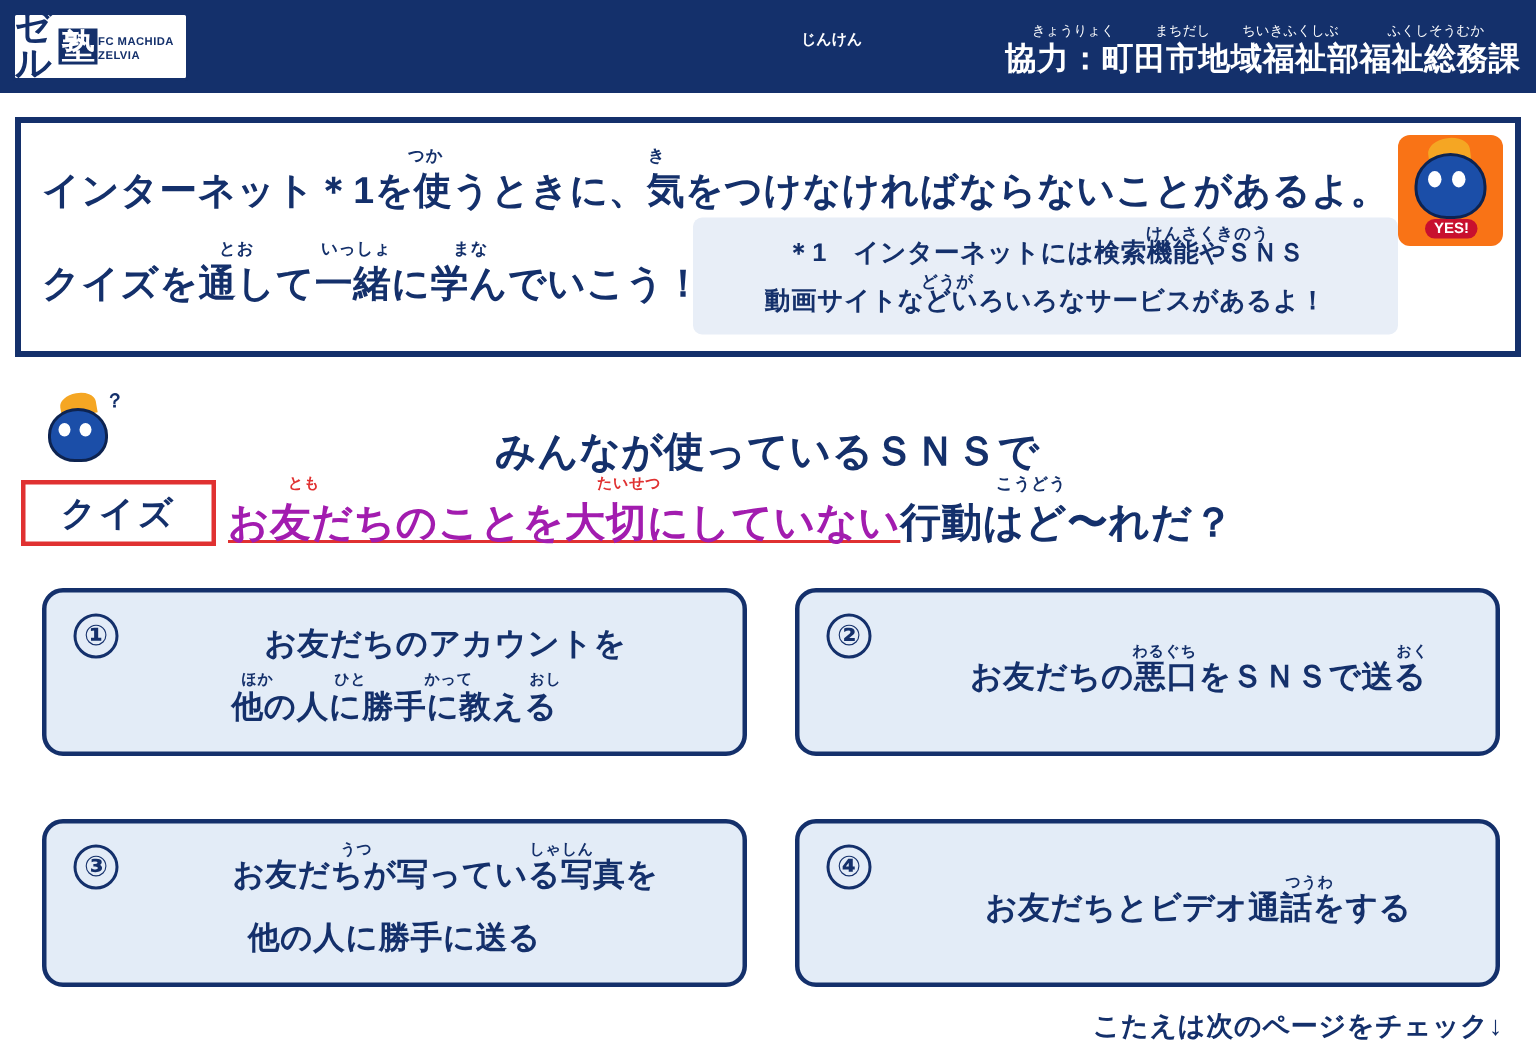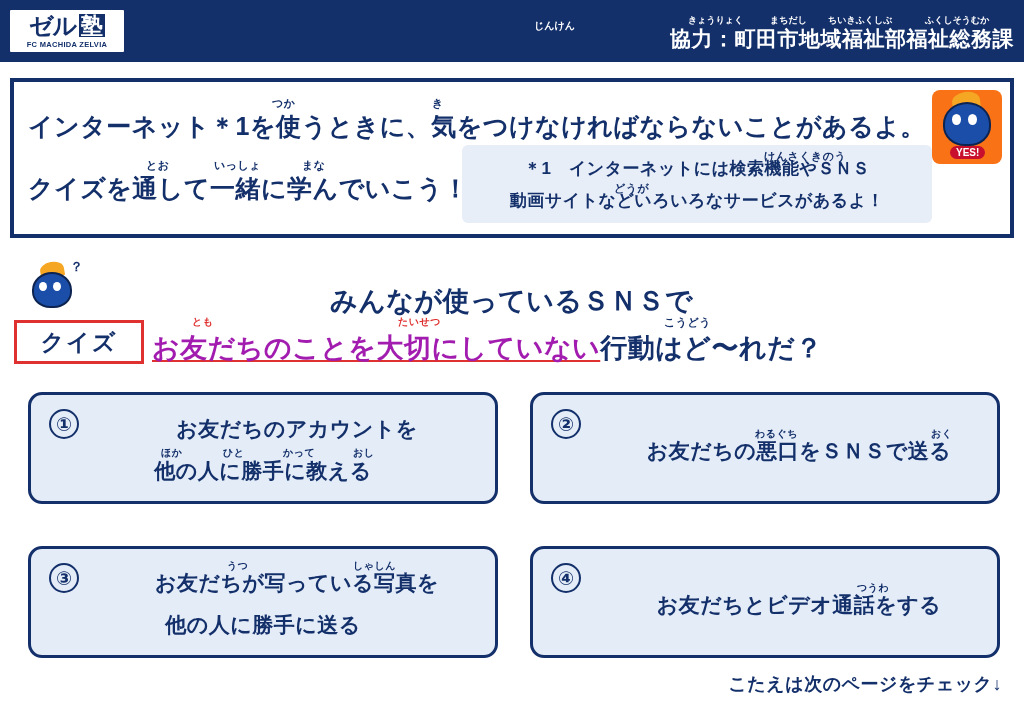--- a/index.html
+++ b/index.html
@@ -27,21 +27,21 @@
     align-items: center;
   }
   .logo-box {
     width: 118px;
     height: 46px;
     margin-left: 8px;
     background: #ffffff;
     border: 2px solid #14306b;
     border-radius: 3px;
     display: flex;
-    flex-direction: column;
+    flex-direction: row;
     align-items: center;
     justify-content: center;
     box-sizing: border-box;
   }
   .logo-top {
     display: flex;
     align-items: center;
     justify-content: center;
     gap: 3px;
   }
@@ -97,21 +97,21 @@
     letter-spacing: 0.5px;
     white-space: nowrap;
   }
   .credit-ruby {
     position: relative;
     height: 11px;
   }
   .credit-ruby span {
     position: absolute;
     font-size: 9px;
-    font-weight: bold;
+    font-weight: normal;
     white-space: nowrap;
   }
 
   
   .intro {
     position: absolute;
     left: 10px;
     top: 78px;
     width: 1004px;
     height: 160px;

